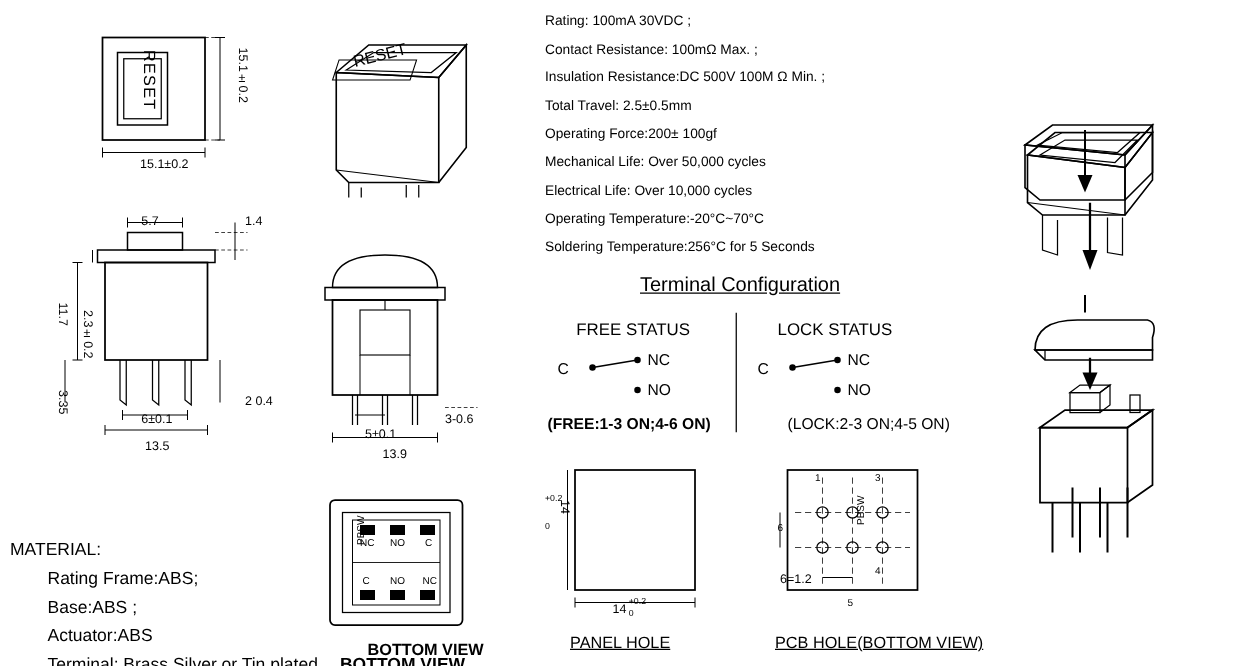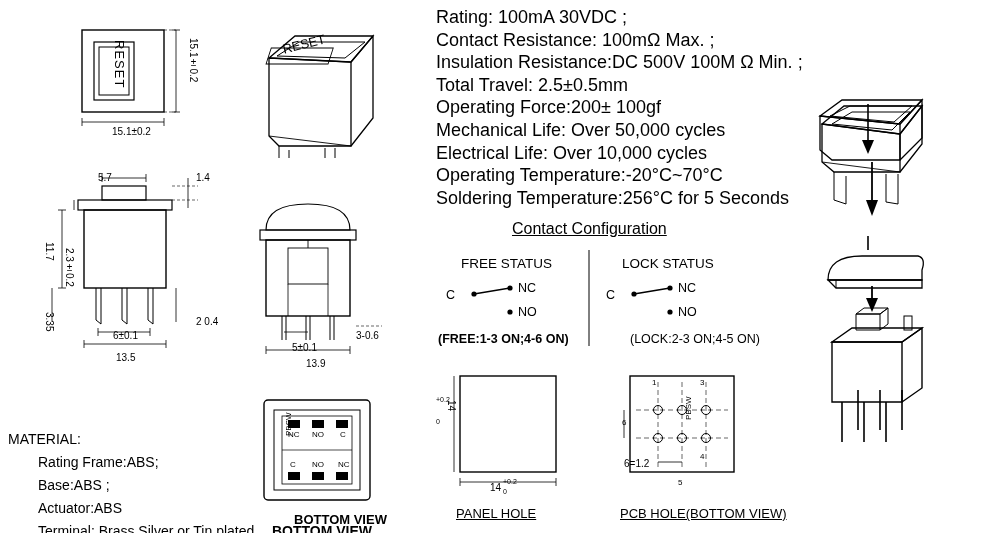--- a/index.html
+++ b/index.html
@@ -6,21 +6,21 @@
   body {
     width:1000px; height:533px;
     background:#ffffff;
     font-family:"Liberation Sans", sans-serif;
     color:#000000;
     position:relative;
     overflow:hidden;
   }
   .abs { position:absolute; }
   .spec-list { position:absolute; left:436px; top:6px; width:360px; }
-  .spec-list .line { font-size:18px; line-height:22.6px; white-space:nowrap; }
+  .spec-list .line { font-size:11px; line-height:22.6px; white-space:nowrap; }
   .ctitle {
     position:absolute; left:512px; top:220px;
     font-size:16px; text-decoration:underline; white-space:nowrap;
   }
   .cc-head { position:absolute; font-size:13.5px; white-space:nowrap; }
   .cc-note { position:absolute; font-size:12.5px; white-space:nowrap; }
   .cc-lbl  { position:absolute; font-size:12.5px; white-space:nowrap; }
   .mat { position:absolute; left:8px; top:428px; }
   .mat .line { font-size:14px; line-height:23px; white-space:nowrap; }
   .mat .bold { font-weight:bold; }
@@ -39,21 +39,21 @@
   <div class="line">Contact Resistance: 100mΩ Max. ;</div>
   <div class="line">Insulation Resistance:DC 500V 100M Ω  Min. ;</div>
   <div class="line">Total Travel: 2.5±0.5mm</div>
   <div class="line">Operating Force:200± 100gf</div>
   <div class="line">Mechanical Life: Over  50,000 cycles</div>
   <div class="line">Electrical Life: Over  10,000 cycles</div>
   <div class="line">Operating Temperature:-20°C~70°C</div>
   <div class="line">Soldering Temperature:256°C for 5 Seconds</div>
 </div>
 
-<div class="ctitle">Contact Configuration</div>
+<div class="ctitle">Terminal Configuration</div>
 
 <div class="cc-head" style="left:461px; top:256px;">FREE STATUS</div>
 <div class="cc-head" style="left:622px; top:256px;">LOCK STATUS</div>
 
 <svg class="abs" style="left:440px; top:278px;" width="340" height="50">
 
   <circle cx="34" cy="16" r="2.6" fill="#000"></circle>
   <circle cx="70" cy="10" r="2.6" fill="#000"></circle>
   <circle cx="70" cy="34" r="2.6" fill="#000"></circle>
   <line x1="34" y1="16" x2="70" y2="10" stroke="#000" stroke-width="1.3"></line>
@@ -152,21 +152,21 @@
 
   <line x1="50" y1="160" x2="102" y2="160" stroke="#000" stroke-width="0.8"></line>
   <line x1="50" y1="156" x2="50" y2="164" stroke="#000" stroke-width="0.8"></line>
   <line x1="102" y1="156" x2="102" y2="164" stroke="#000" stroke-width="0.8"></line>
   <line x1="36" y1="172" x2="118" y2="172" stroke="#000" stroke-width="0.8"></line>
   <line x1="36" y1="168" x2="36" y2="176" stroke="#000" stroke-width="0.8"></line>
   <line x1="118" y1="168" x2="118" y2="176" stroke="#000" stroke-width="0.8"></line>
 
   <line x1="128" y1="116" x2="128" y2="150" stroke="#000" stroke-width="0.8"></line>
 </svg>
-<div class="dim" style="left:98px; top:172px;">5.7</div>
+<div class="dim" style="left:113px; top:172px;">5.7</div>
 <div class="dim" style="left:196px; top:172px;">1.4</div>
 <div class="dim vtext" style="left:44px; top:242px;">11.7</div>
 <div class="dim vtext" style="left:64px; top:248px;">2.3±0.2</div>
 <div class="dim vtext" style="left:44px; top:312px;">3.35</div>
 <div class="dim" style="left:113px; top:330px;">6±0.1</div>
 <div class="dim" style="left:116px; top:352px;">13.5</div>
 <div class="dim" style="left:196px; top:316px;">2 0.4</div>
 
 <svg class="abs" style="left:252px; top:196px;" width="160" height="160">
 

